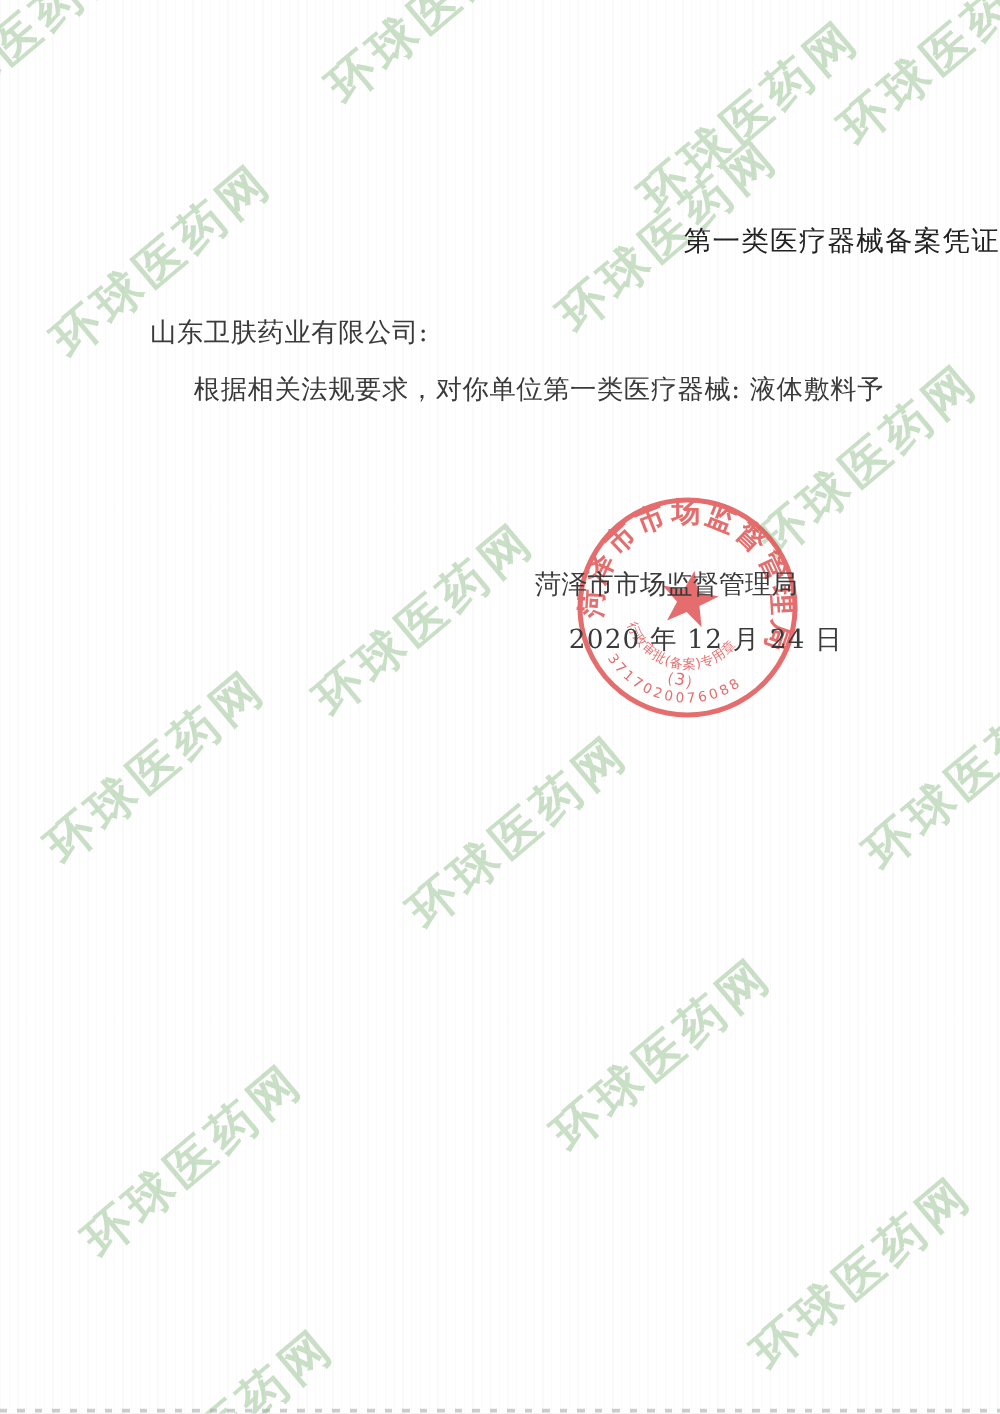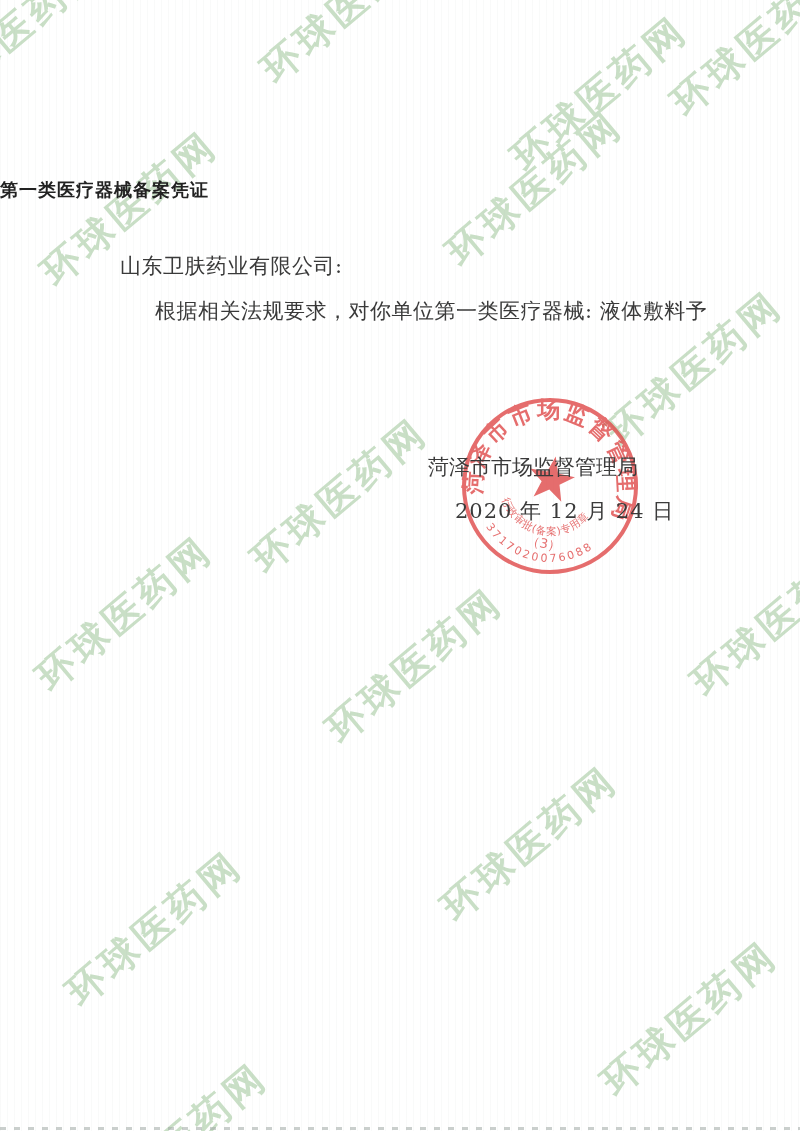--- a/index.html
+++ b/index.html
@@ -21,22 +21,22 @@
     font-weight:700;font-size:38px;line-height:40px;
     letter-spacing:5px;white-space:nowrap;
     color:var(--wm-color,#c9dfc6);
     transform:rotate(var(--wm-angle,-40deg));
     transform-origin:center center;
     user-select:none;
   }
   
   .doc-text{position:absolute;color:#3a3a3a;}
   #title{
-    left:0;top:178px;width:100%;text-align:left;
-    font-size:18px;font-weight:700;color:#222;letter-spacing:1px;
+    left:0;top:178px;width:100%;text-align:right;
+    font-size:22px;font-weight:400;color:#222;letter-spacing:1px;
   }
   .body-line{font-size:21px;letter-spacing:0.5px;}
   #salutation{left:120px;top:252px;}
   #body-line-1{left:155px;top:297px;}
   #body-line-2{left:120px;top:339px;}
   #issuer{left:428px;top:453px;font-size:21px;letter-spacing:0;}
   #issue-date{left:455px;top:497px;font-size:21px;letter-spacing:1px;}
   
   #seal{position:absolute;left:440px;top:376px;width:220px;height:220px;opacity:0.82;}
   #seal .seal-stroke{stroke:var(--seal-color,#e04e4e);fill:none;}

